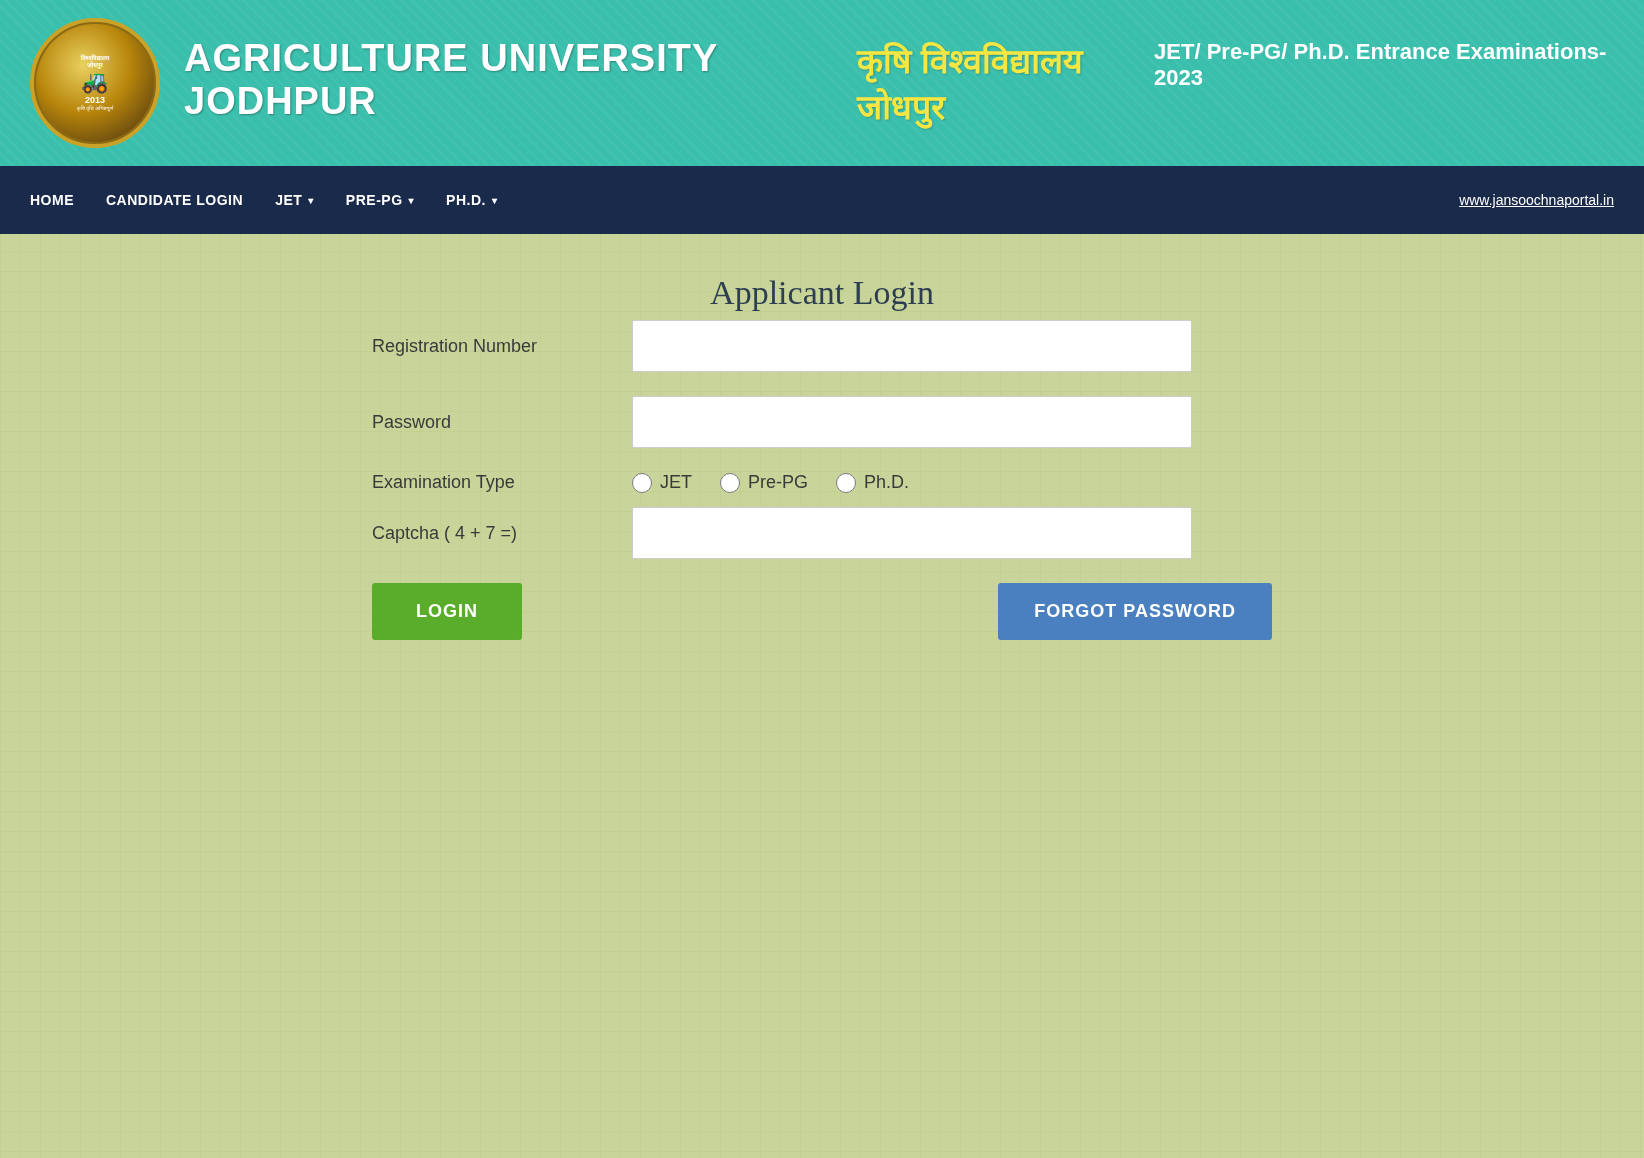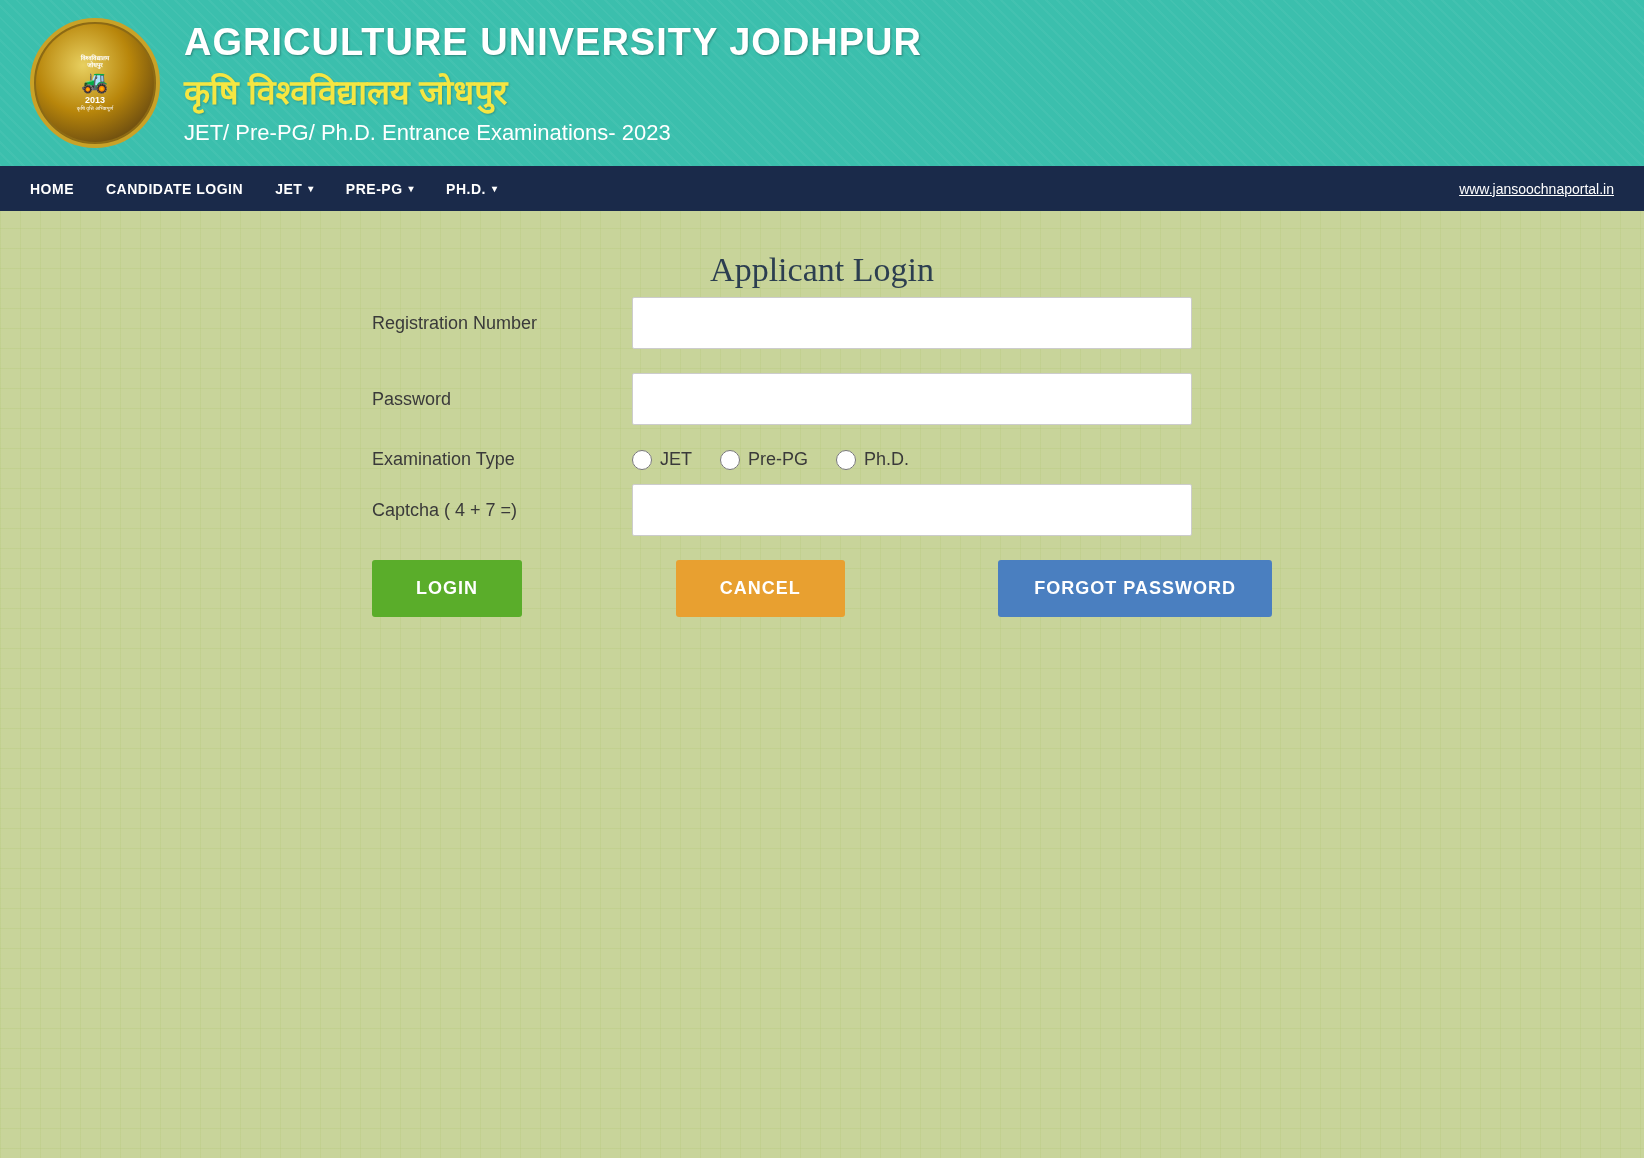--- a/index.html
+++ b/index.html
@@ -59,52 +59,51 @@
     .logo-tractor {
       font-size: 22px;
     }
     .logo-bottom-text {
       font-size: 5px;
       color: #fff;
       text-align: center;
     }
     .header-text {
       display: flex;
-      flex-direction: column;
       gap: 4px;
     }
     .header-title-en {
       font-size: 38px;
       font-weight: 900;
       color: #fff;
       letter-spacing: 1px;
       text-shadow: 1px 1px 2px rgba(0,0,0,0.3);
       font-family: Arial Black, Arial, sans-serif;
     }
     .header-title-hi {
       font-size: 34px;
       font-weight: bold;
       color: #f5e642;
       font-family: Arial, sans-serif;
       text-shadow: 1px 1px 2px rgba(0,0,0,0.2);
     }
     .header-subtitle {
       font-size: 22px;
       color: #fff;
-      font-weight: 400;
+      font-weight: 700;
       margin-top: 2px;
     }
 
     
     .navbar {
       background: #1a2a4a;
       display: flex;
       align-items: center;
       padding: 0 30px;
-      height: 45px;
+      height: 68px;
       justify-content: space-between;
       gap: 28px;
     }
     .navbar-left {
       display: flex;
       align-items: center;
       gap: 32px;
     }
     .nav-item {
       color: #fff;
@@ -332,16 +331,15 @@
 
     <div class="form-row">
       <label class="form-label">Captcha ( 4 + 7 =)</label>
       <input class="form-input" type="text" style="">
     </div>
 
   </div>
 
   <div class="buttons-row">
     <button class="btn-login">LOGIN</button>
-    <button class="btn-cancel">CANCEL</button>
     <button class="btn-forgot">FORGOT PASSWORD</button>
   </div>
 </div>
 
 </body></html>

